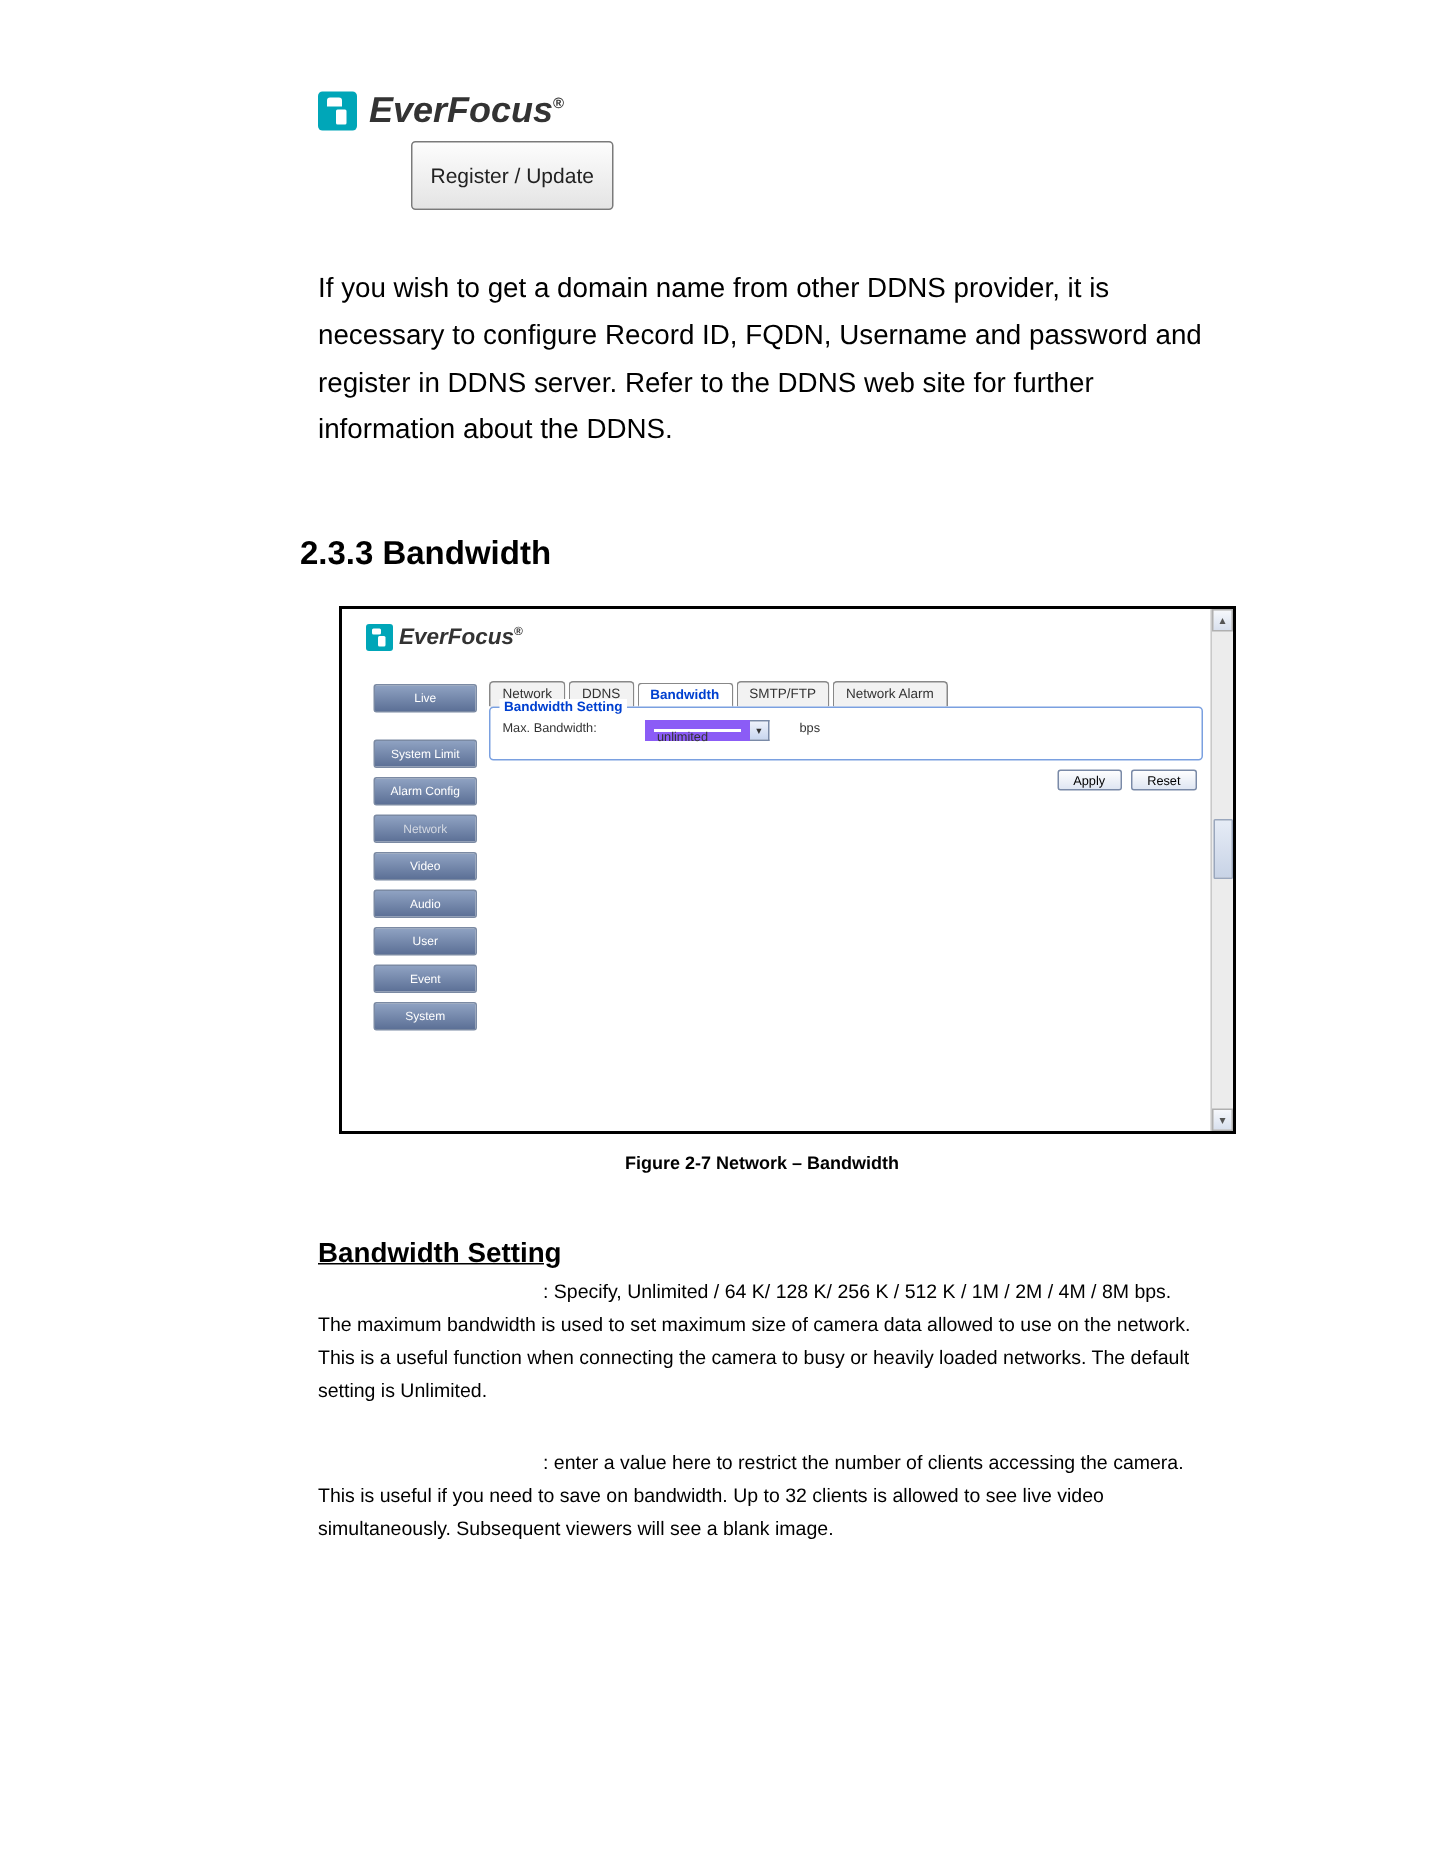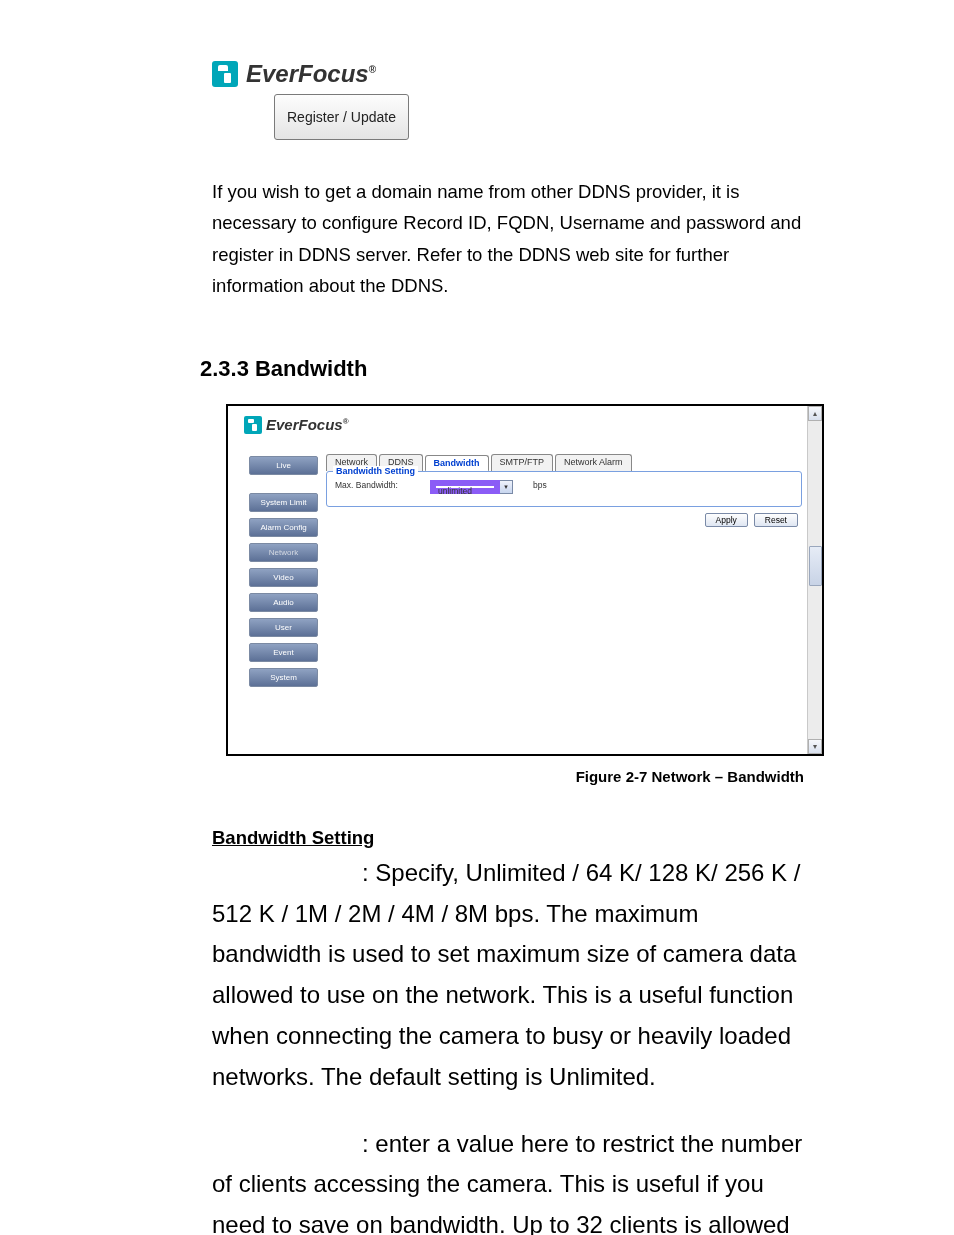--- a/index.html
+++ b/index.html
@@ -192,29 +192,29 @@
     background:linear-gradient(#f6f8fc,#d8e0ee);
     font-size:8px; color:#555; display:flex; align-items:center; justify-content:center;
   }
   .sb-thumb {
     position:absolute; top:140px; width:13px; height:40px;
     border:1px solid #9aa7bd; background:linear-gradient(#e6ecf6,#c8d3e6);
     left:1px; border-radius:1px;
   }
 
   .caption {
-    text-align:right; font-size:15px; font-weight:bold;
+    text-align:center; font-size:12px; font-weight:bold;
     margin-top:12px; margin-bottom:42px;
   }
   .subhead {
     font-size:18.5px; font-weight:bold; text-decoration:underline;
     margin-top:10px; margin-bottom:4px;
   }
   .body-para {
-    font-size:24px; line-height:1.7;
+    font-size:13px; line-height:1.7;
   }
   .body-para + .body-para { margin-top: 26px; }
   .indent-lead { display:inline-block; width:150px; }
 </style>
 </head>
 <body>
 
 <div class="content">
 
   <div class="logo-row">

